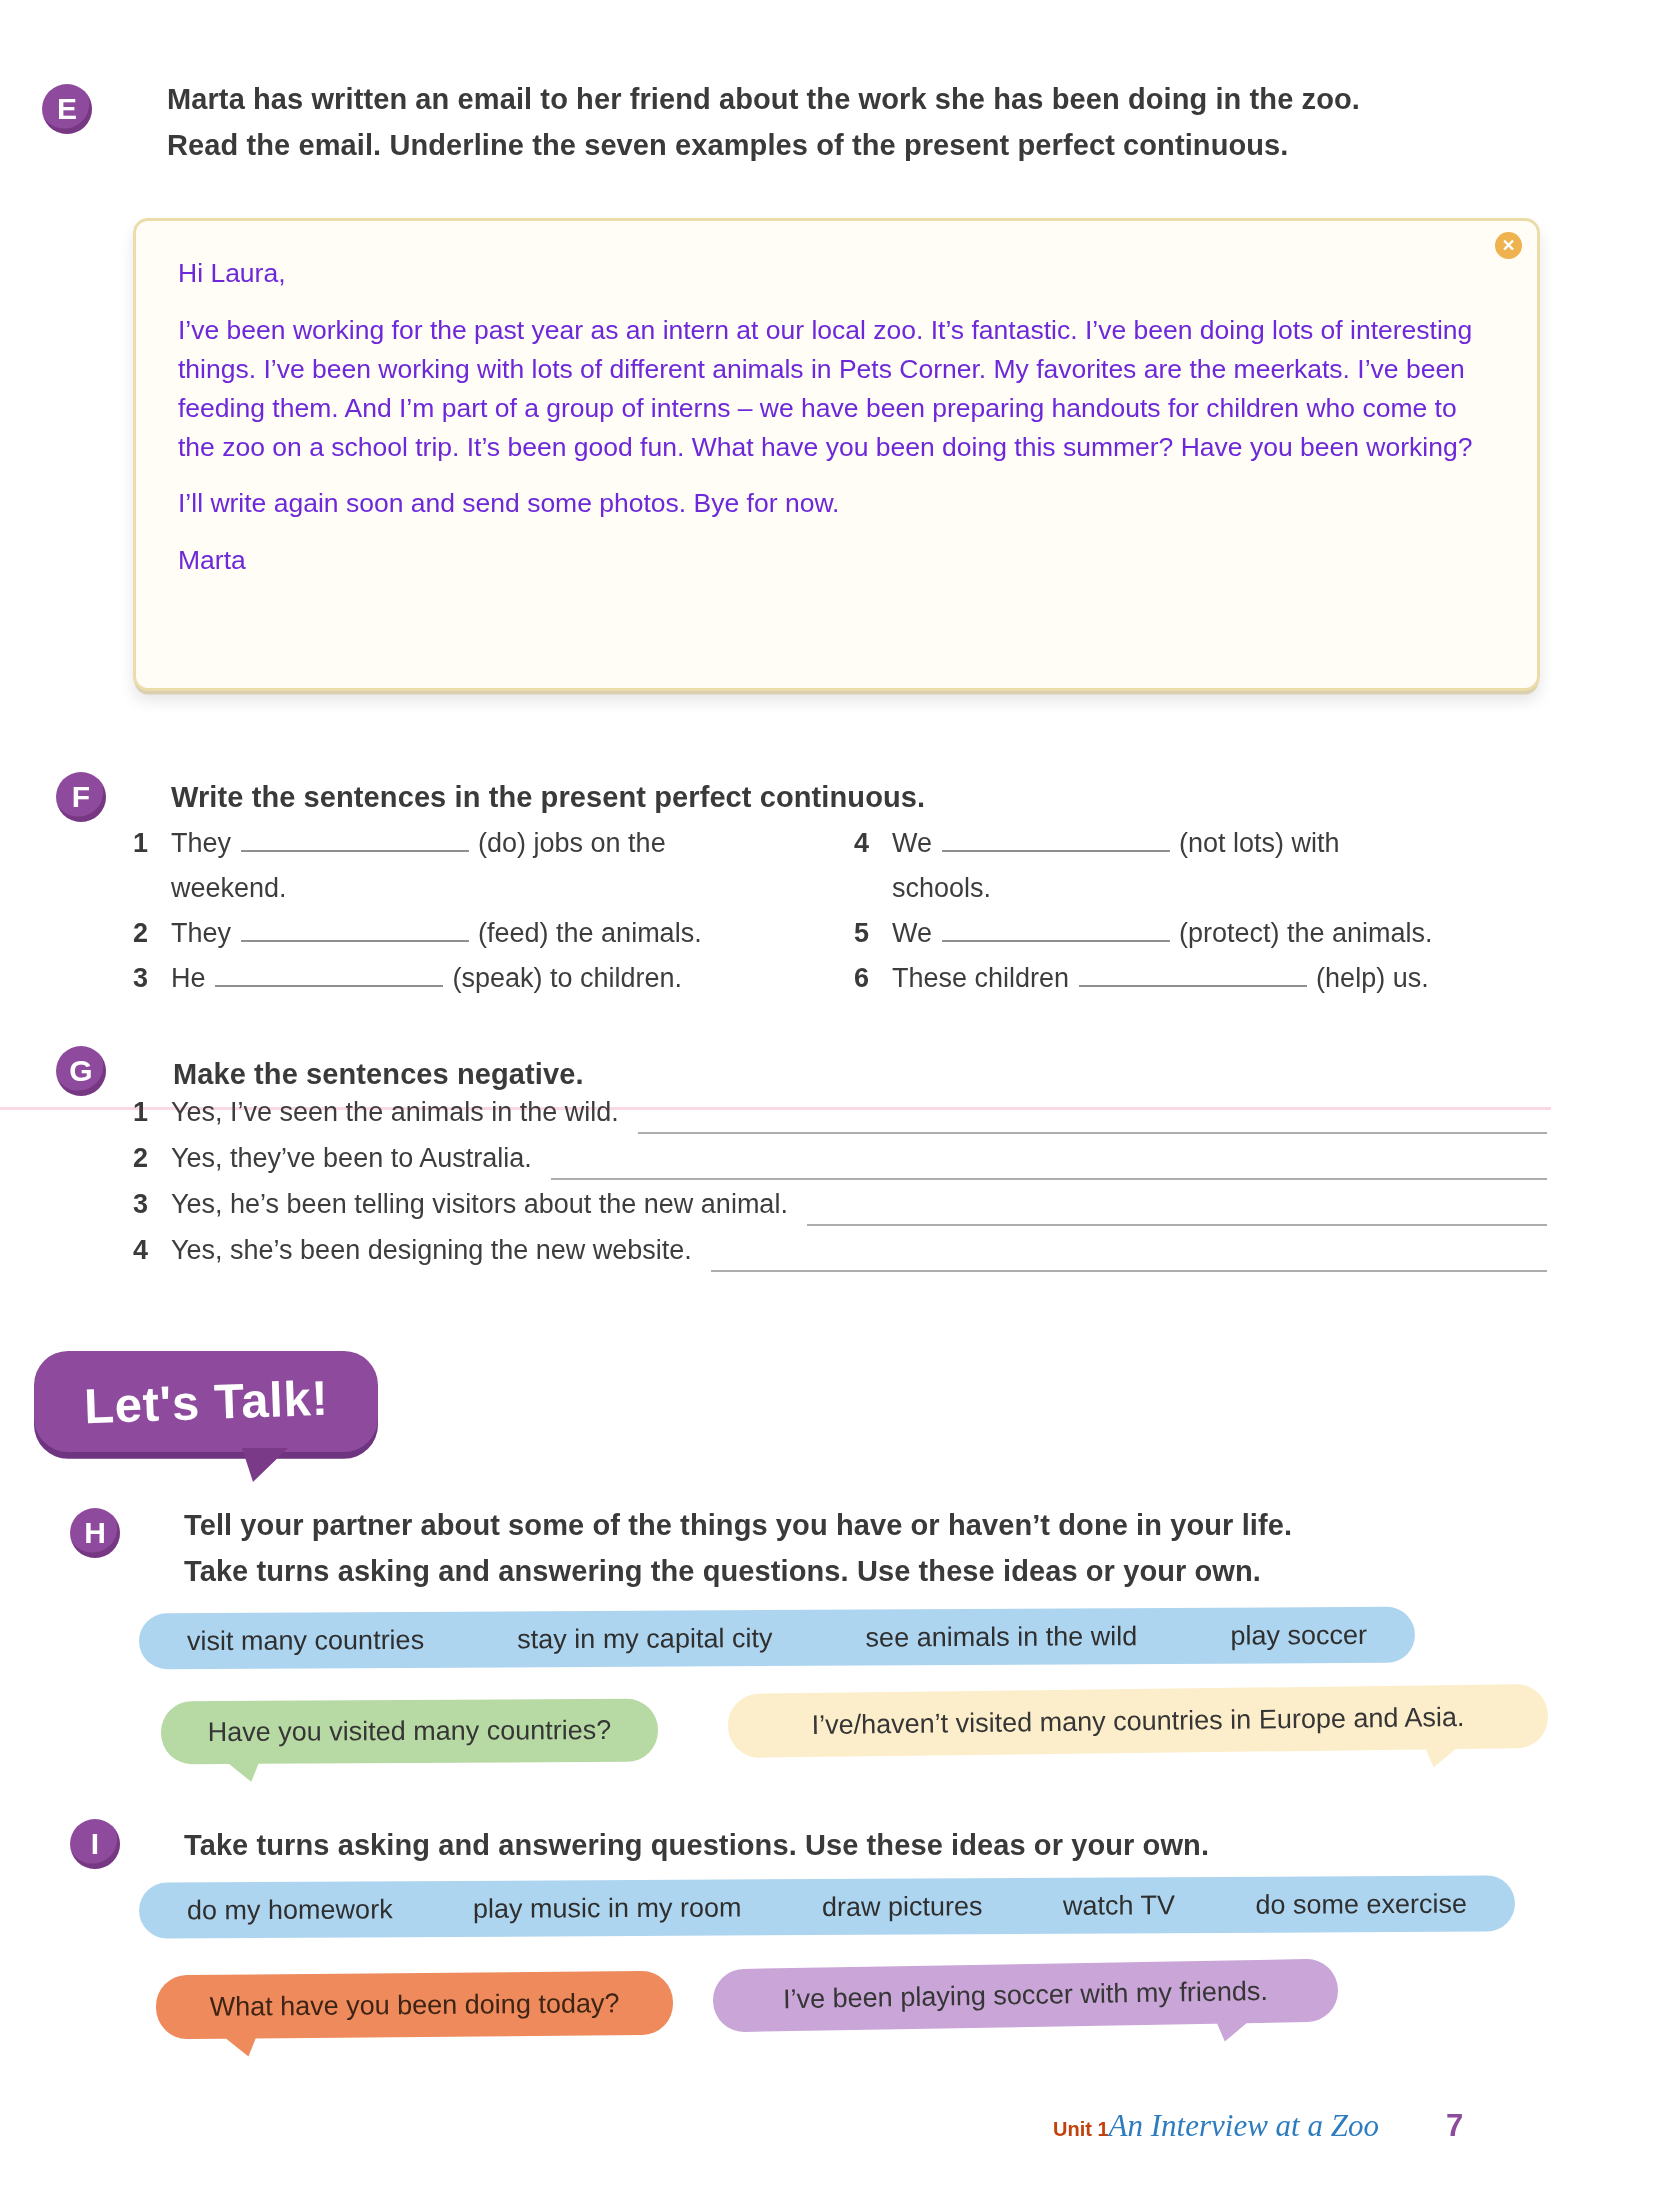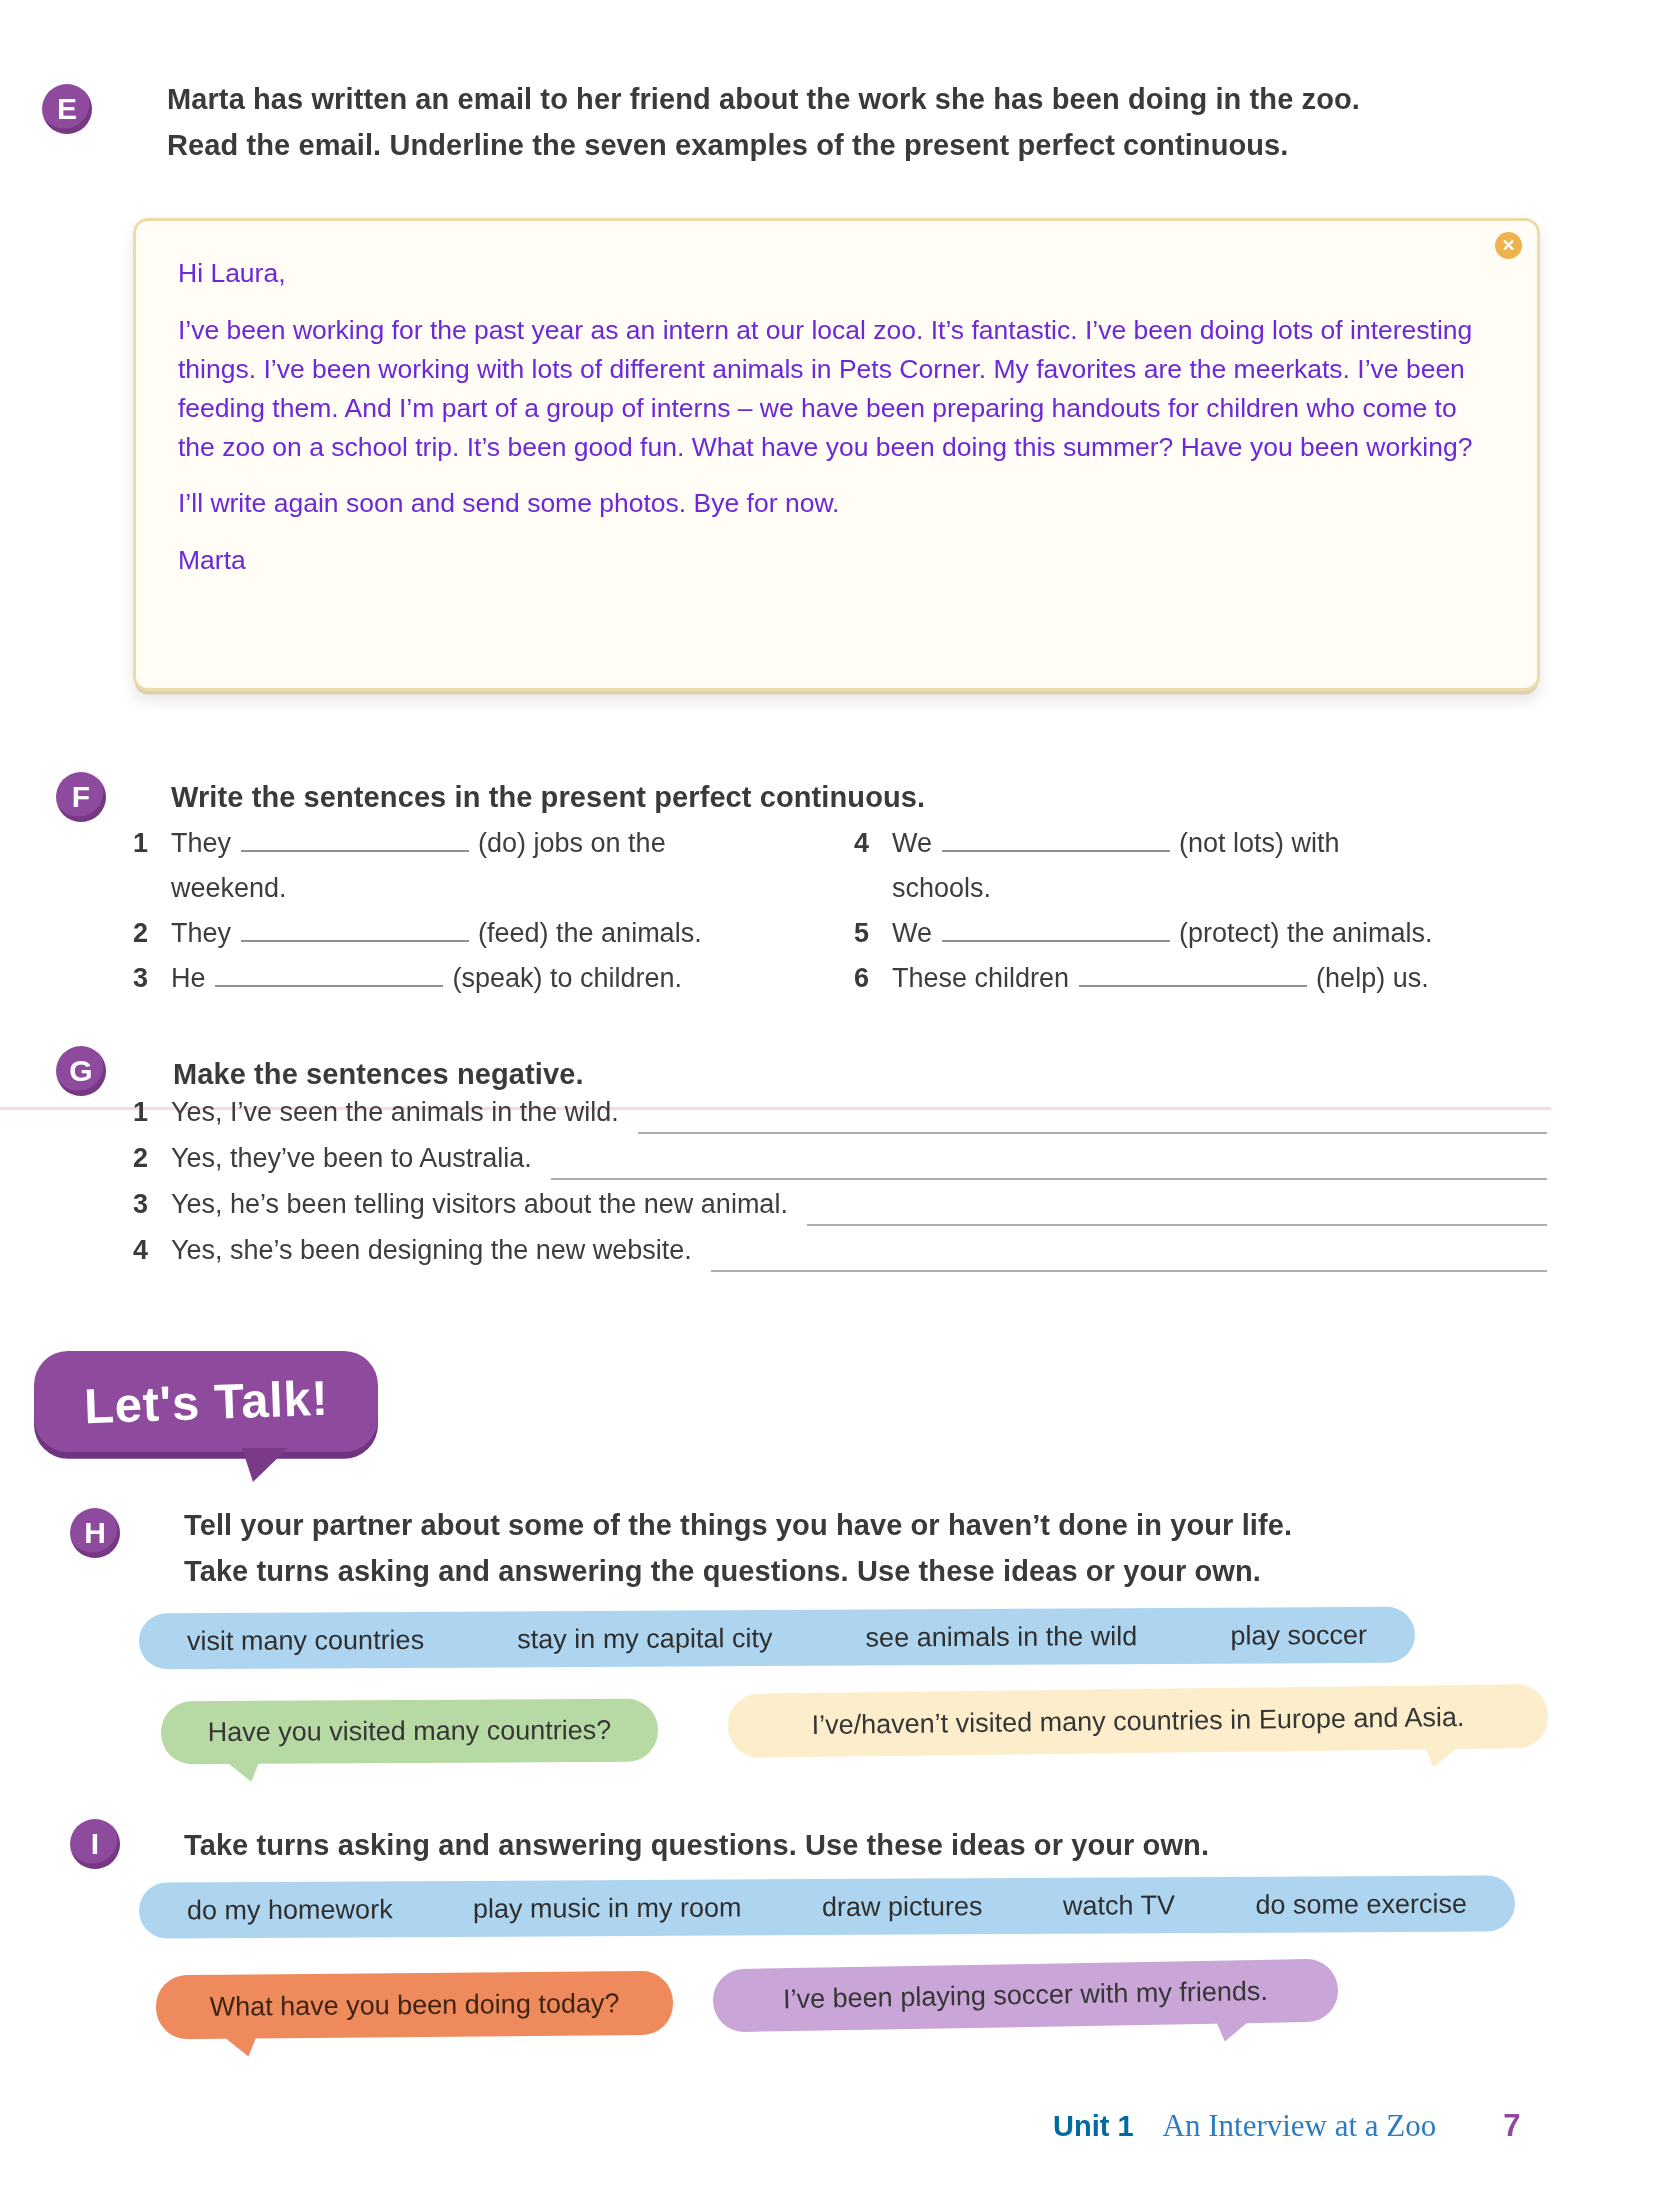--- a/index.html
+++ b/index.html
@@ -85,22 +85,22 @@
   .bubble-green::after { bottom:-17.7px; left:63px; border-left:27px solid transparent; border-right:9.5px solid transparent; border-top:22px solid #b7d9a4; }
   .bubble-cream { left:728px; top:1689px; width:820px; height:64px; background:#fdeecb; transform:rotate(-0.7deg); }
   .bubble-cream::after { bottom:-17.7px; right:88px; border-left:9.5px solid transparent; border-right:27px solid transparent; border-top:22px solid #fdeecb; }
   .bubble-orange { left:156px; top:1973px; width:517px; height:64px; background:#ee8a5c; color:#3d2415; transform:rotate(-0.5deg); }
   .bubble-orange::after { bottom:-17.7px; left:65px; border-left:27px solid transparent; border-right:9.5px solid transparent; border-top:22px solid #ee8a5c; }
   .bubble-purple { left:713px; top:1964px; width:625px; height:63px; background:#c9a5d8; transform:rotate(-1deg); }
   .bubble-purple::after { bottom:-17.7px; right:87px; border-left:9.5px solid transparent; border-right:27px solid transparent; border-top:22px solid #c9a5d8; }
 
   
   .footer { position:absolute; left:1053px; top:2108px; display:flex; align-items:baseline; }
-  .f-unit { font-weight:bold; font-size:29px; color:#0369a1; }
-  .f-title { font-family:"Liberation Serif", serif; font-size:31px; color:#2d7cc0; margin-left:29px; }
+  .f-unit { font-weight:bold; font-size:20px; color:#c2410c; }
+  .f-title { font-style:italic; font-family:"Liberation Serif", serif; font-size:31px; color:#2d7cc0; }
   .f-page { font-weight:bold; font-size:31px; color:#8e4a9c; margin-left:67px; }
 </style>
 </head>
 <body>
 
 <div class="page">
 
   <section>
     <div class="badge" style="left:42px;top:84px">E</div>
     <div class="instr" style="left:127px;top:76px">

